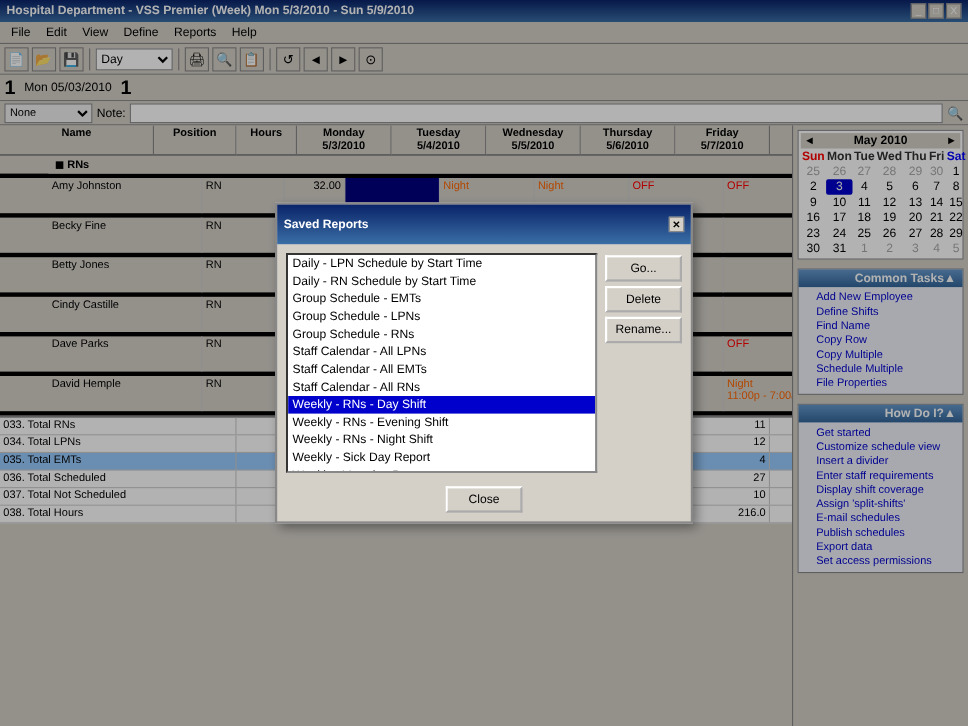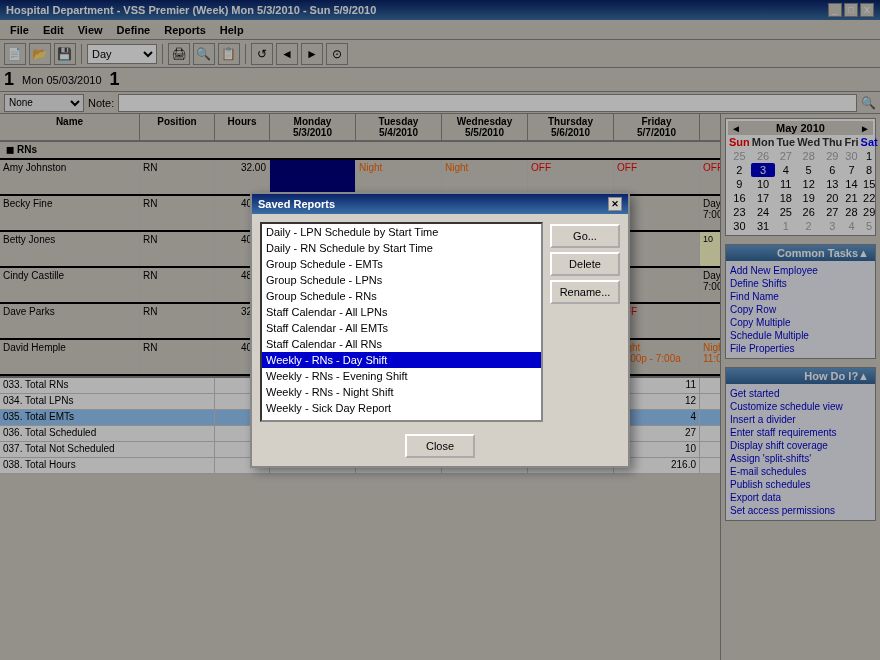--- a/index.html
+++ b/index.html
@@ -28,21 +28,20 @@
 
     
     .menu-bar {
       background: #d4d0c8;
       border-bottom: 1px solid #888;
       display: flex;
       gap: 2px;
       padding: 2px 4px;
       height: 20px;
       align-items: center;
-      font-weight: bold;
     }
     .menu-item { padding: 1px 6px; cursor: pointer; font-size: 11px; }
 
     
     .toolbar {
       background: #d4d0c8;
       border-bottom: 1px solid #888;
       display: flex;
       align-items: center;
       padding: 2px 4px;
@@ -123,22 +122,23 @@
     }
 
     
     .cal-body {
       overflow-y: auto;
       flex: 1;
     }
     .cal-row {
       display: grid;
       grid-template-columns: 140px 75px 55px 86px 86px 86px 86px 86px 86px 86px;
-      border-bottom: 2px solid #000000;
+      border-bottom: 4px solid #000000;
       min-height: 36px;
+      padding-left: 44px;
     }
     .cal-row.group-header {
       background: #d4d0c8;
       min-height: 18px;
     }
     .cal-cell {
       border-right: 1px solid #ccc;
       padding: 2px 3px;
       vertical-align: top;
       font-size: 10px;
@@ -235,21 +235,21 @@
       background: linear-gradient(to bottom, #6699cc, #336699);
       color: white;
       padding: 2px 6px;
       display: flex;
       align-items: center;
       justify-content: flex-end;
       font-weight: bold;
       font-size: 10px;
       cursor: pointer;
     }
-    .panel-content { padding: 3px 4px; }
+    .panel-content { padding: 3px 4px; margin-left: 12px; }
     .panel-link {
       display: block;
       color: #0000cc;
       text-decoration: none;
       padding: 1px 0;
       font-size: 10px;
       cursor: pointer;
     }
 
     
@@ -268,21 +268,21 @@
       width: 380px;
       box-shadow: 4px 4px 10px rgba(0,0,0,0.4);
     }
     .modal-title-bar {
       background: linear-gradient(to bottom, #0a246a, #3a6ea5);
       color: white;
       padding: 3px 6px;
       display: flex;
       align-items: center;
       justify-content: space-between;
-      height: 20px;
+      height: 36px;
       gap: 40px;
     }
     .modal-title { font-size: 11px; font-weight: bold; }
     .modal-close-btn {
       width: 14px; height: 14px;
       background: #d4d0c8;
       border: 1px solid #888;
       font-size: 9px;
       display: flex; align-items: center; justify-content: center;
       cursor: pointer;

